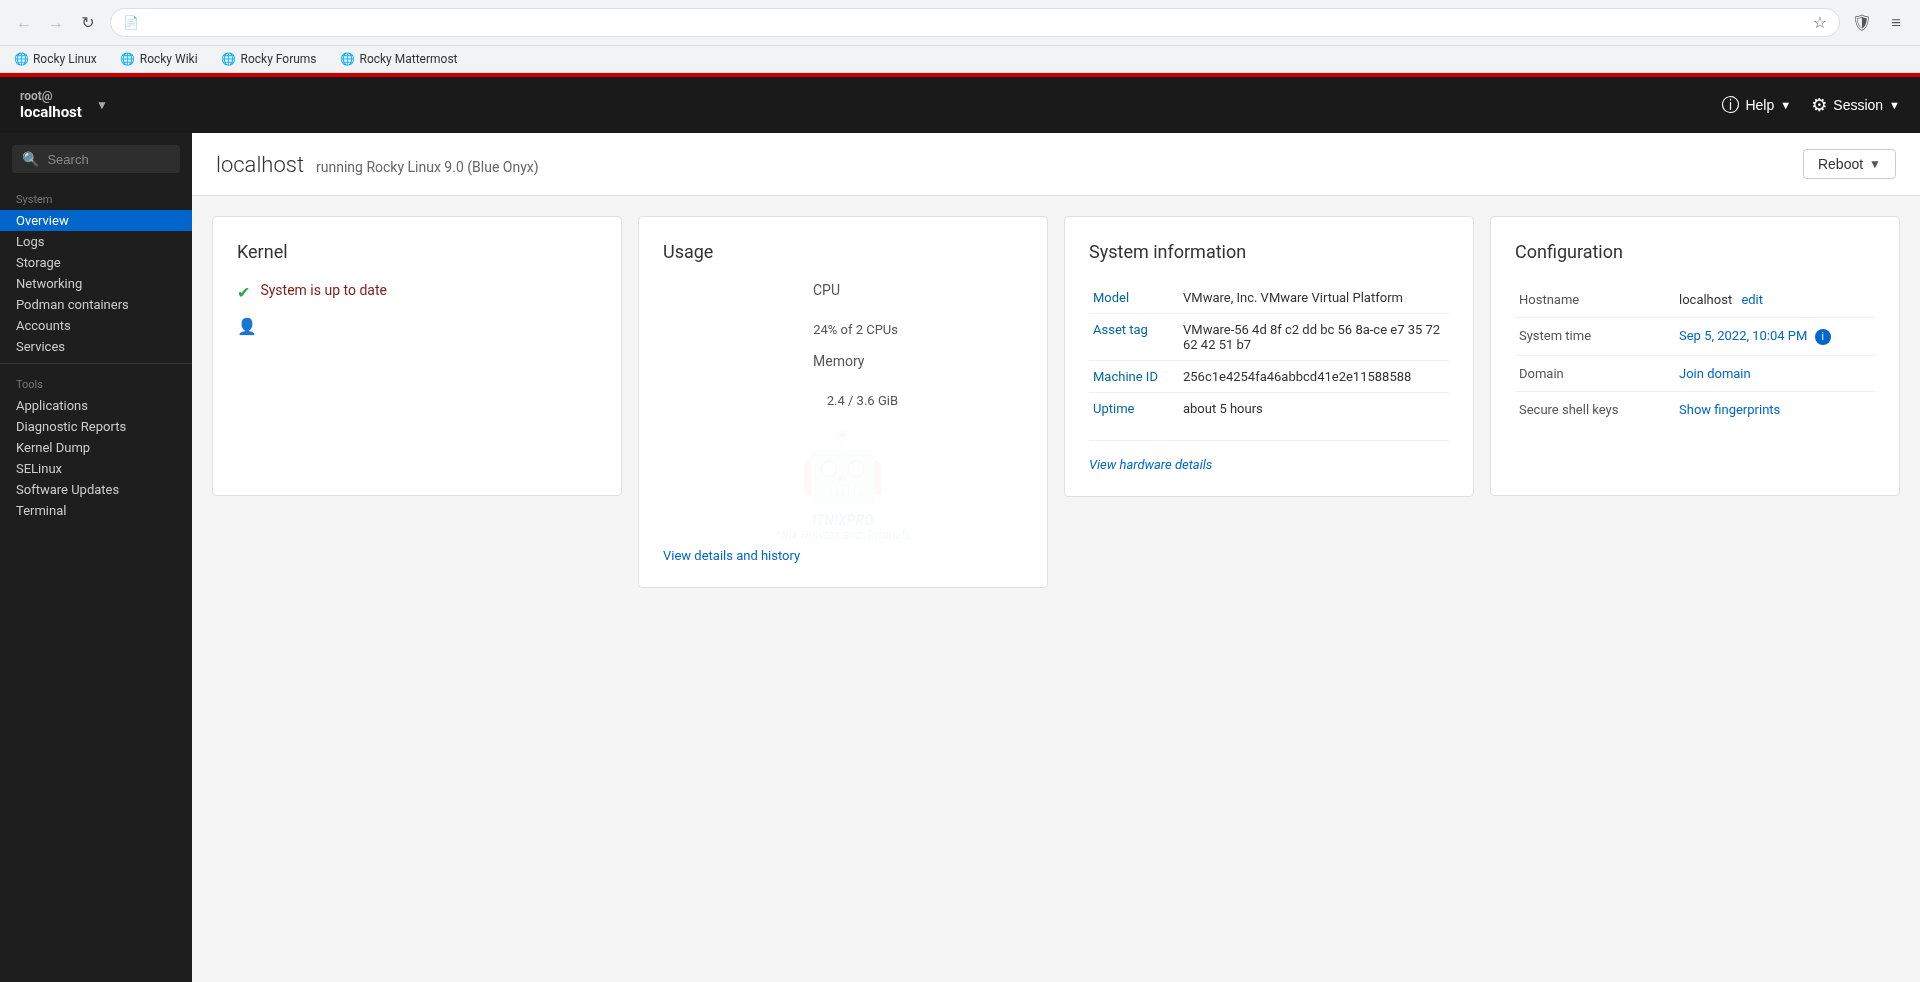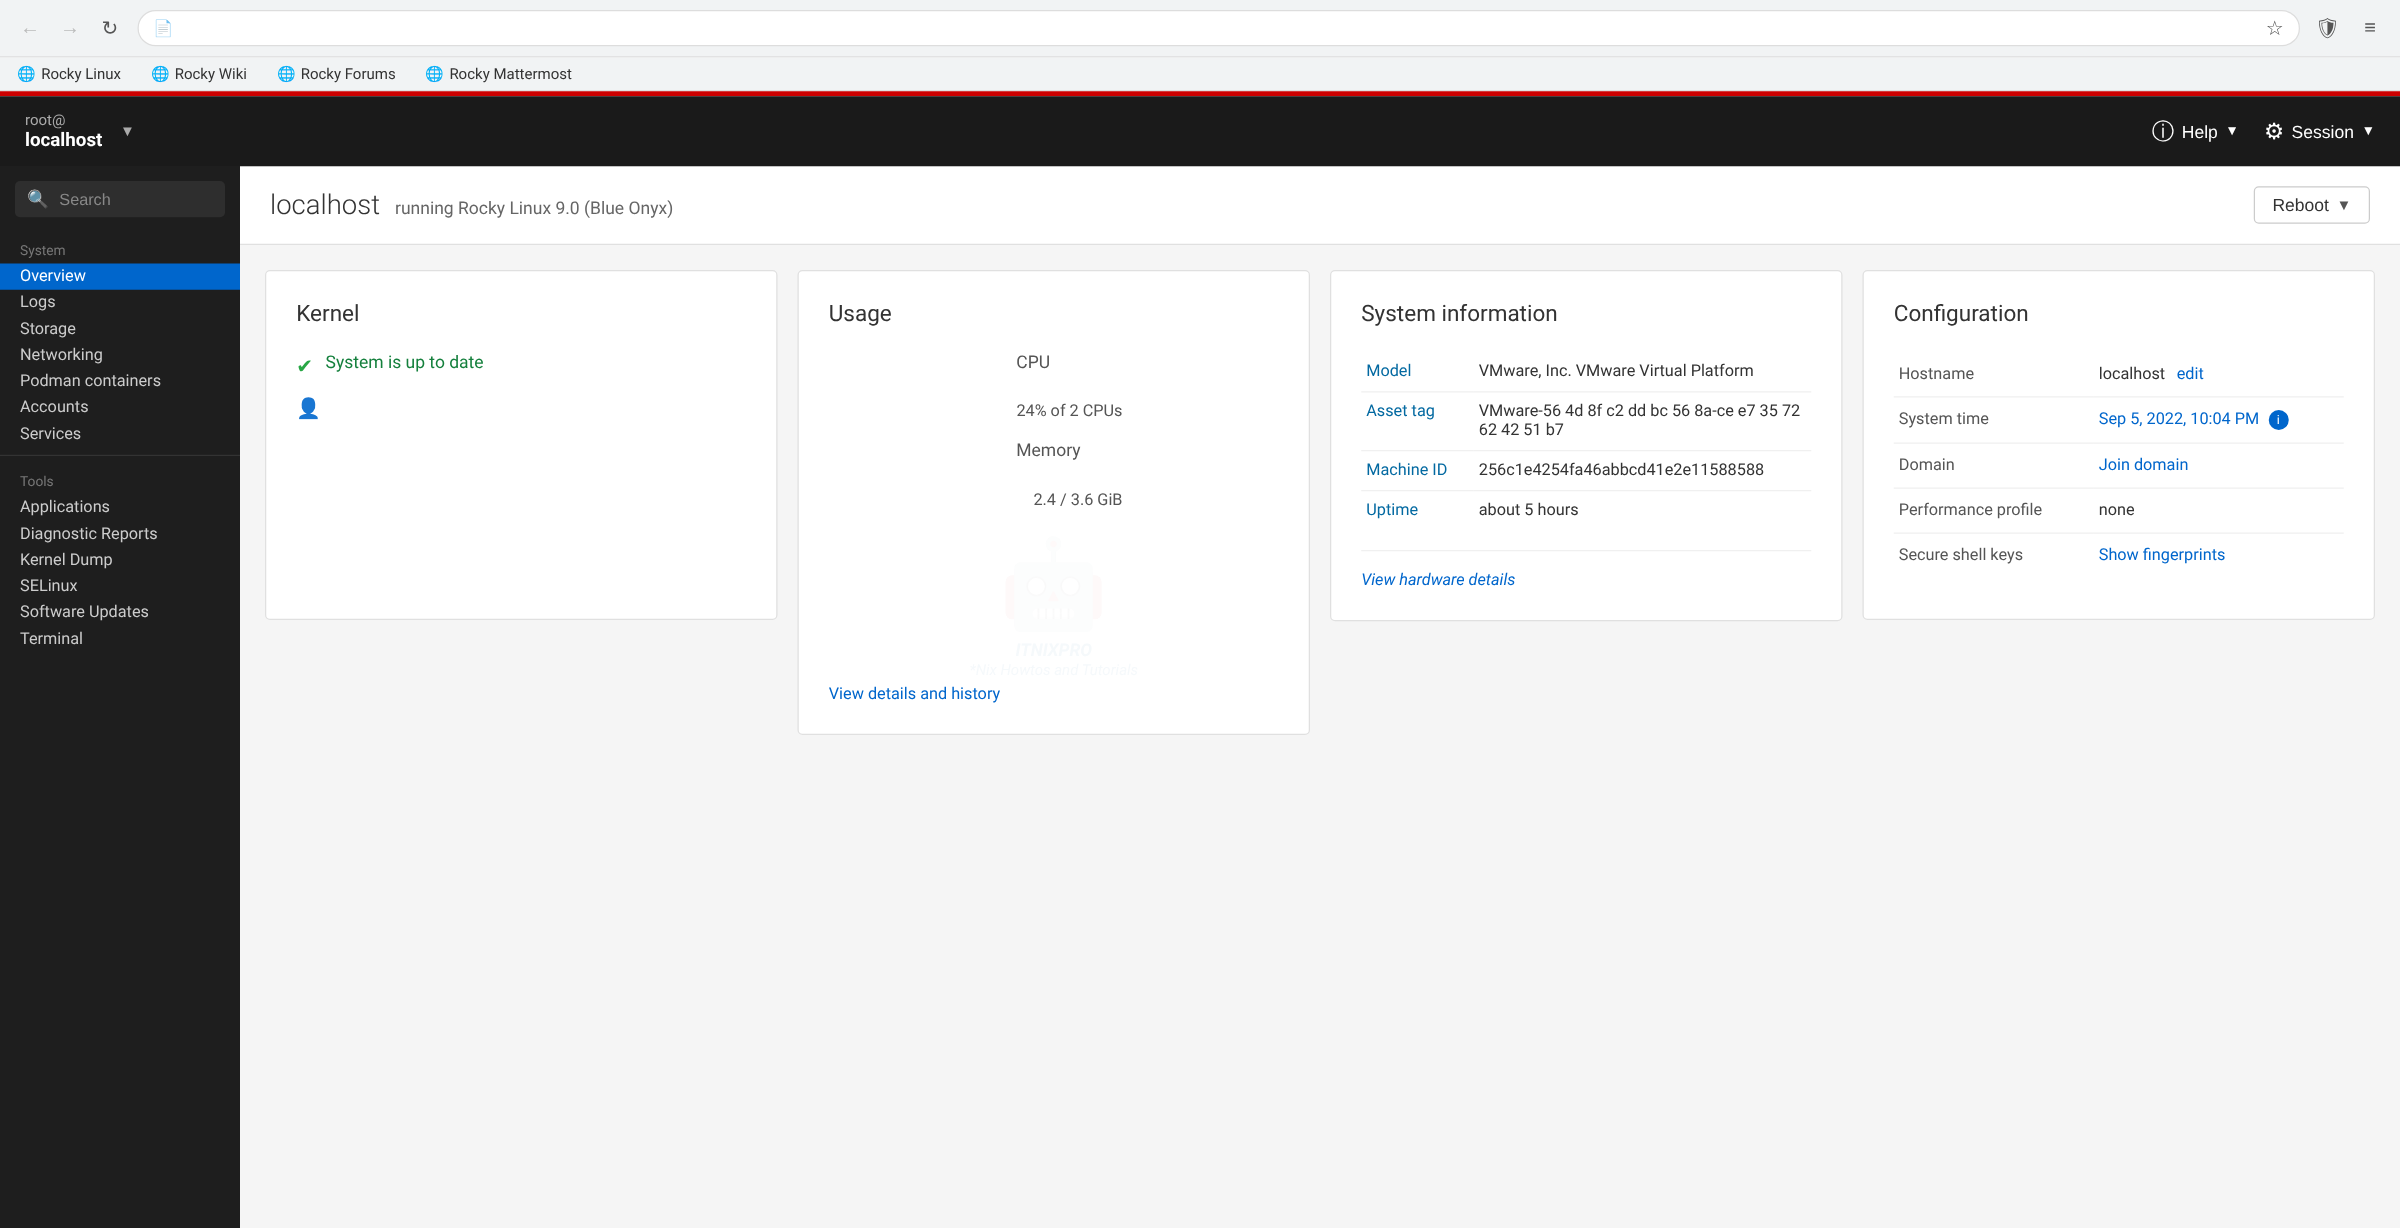--- a/index.html
+++ b/index.html
@@ -21,21 +21,21 @@
     
     .red-stripe { height: 4px; background: #c00; }
 
     
     .app-layout { display: flex; flex: 1; overflow: hidden; }
 
     
     .top-bar { background: #1a1a1a; color: white; display: flex; align-items: center; justify-content: space-between; padding: 0 20px; height: 56px; position: relative; }
     .top-bar-left { display: flex; align-items: center; gap: 10px; }
     .user-info { display: flex; flex-direction: column; }
-    .user-root { font-size: 12px; color: #aaa; }
+    .user-root { font-size: 12px; color: #aaa; font-weight: bold; }
     .user-hostname { font-size: 15px; font-weight: bold; color: white; }
     .top-bar-chevron { color: #aaa; font-size: 12px; cursor: pointer; margin-left: 4px; }
     .top-bar-right { display: flex; align-items: center; gap: 20px; }
     .top-bar-btn { display: flex; align-items: center; gap: 6px; color: white; cursor: pointer; font-size: 14px; background: transparent; border: none; }
     .top-bar-btn .icon { font-size: 18px; }
 
     
     .sidebar { width: 192px; background: #1e1e1e; color: #ccc; display: flex; flex-direction: column; overflow-y: auto; flex-shrink: 0; }
     .sidebar-search { padding: 12px; }
     .search-box { display: flex; align-items: center; gap: 8px; background: #2e2e2e; border-radius: 4px; padding: 6px 10px; }
@@ -60,21 +60,21 @@
     .dashboard { padding: 20px; display: flex; gap: 16px; align-items: flex-start; flex: 1; }
 
     
     .card { background: white; border: 1px solid #e0e0e0; border-radius: 4px; padding: 24px; flex: 1; min-height: 280px; }
     .card-title { font-size: 18px; font-weight: 400; color: #333; margin-bottom: 20px; }
 
     
     .health-item { display: flex; align-items: flex-start; gap: 10px; margin-bottom: 14px; }
     .health-check-icon { color: #28a745; font-size: 16px; margin-top: 1px; }
     .health-user-icon { color: #555; font-size: 16px; margin-top: 1px; }
-    .health-text { font-size: 14px; color: #15803d; }
+    .health-text { font-size: 14px; color: #7f1d1d; }
     .health-sub { font-size: 13px; color: #666; }
     .view-link { color: #0066cc; font-size: 13px; cursor: pointer; text-decoration: none; display: inline-block; margin-top: 4px; }
 
     
     .usage-row { display: flex; align-items: center; margin-bottom: 16px; gap: 12px; flex-direction: column; }
     .usage-label { font-size: 14px; color: #555; width: 60px; flex-shrink: 0; }
     .usage-bar-container { flex: 1; background: #e0e0e0; height: 8px; border-radius: 4px; overflow: hidden; }
     .usage-bar { height: 100%; border-radius: 4px; background: #0055cc; }
     .usage-value { font-size: 13px; color: #555; white-space: nowrap; width: 110px; text-align: right; }
     .watermark-container { position: relative; height: 120px; display: flex; align-items: center; justify-content: center; }
@@ -294,24 +294,20 @@
                 <span class="info-icon-btn">i</span>
               </td>
             </tr>
             <tr>
               <td class="config-label">Domain</td>
               <td class="config-value">
                 <a class="config-link">Join domain</a>
               </td>
             </tr>
             <tr>
-              <td class="config-label">Performance profile</td>
-              <td class="config-value">none</td>
-            </tr>
-            <tr>
               <td class="config-label">Secure shell keys</td>
               <td class="config-value">
                 <a class="config-link">Show fingerprints</a>
               </td>
             </tr>
           </tbody>
         </table>
       </div>
 
     </div>

